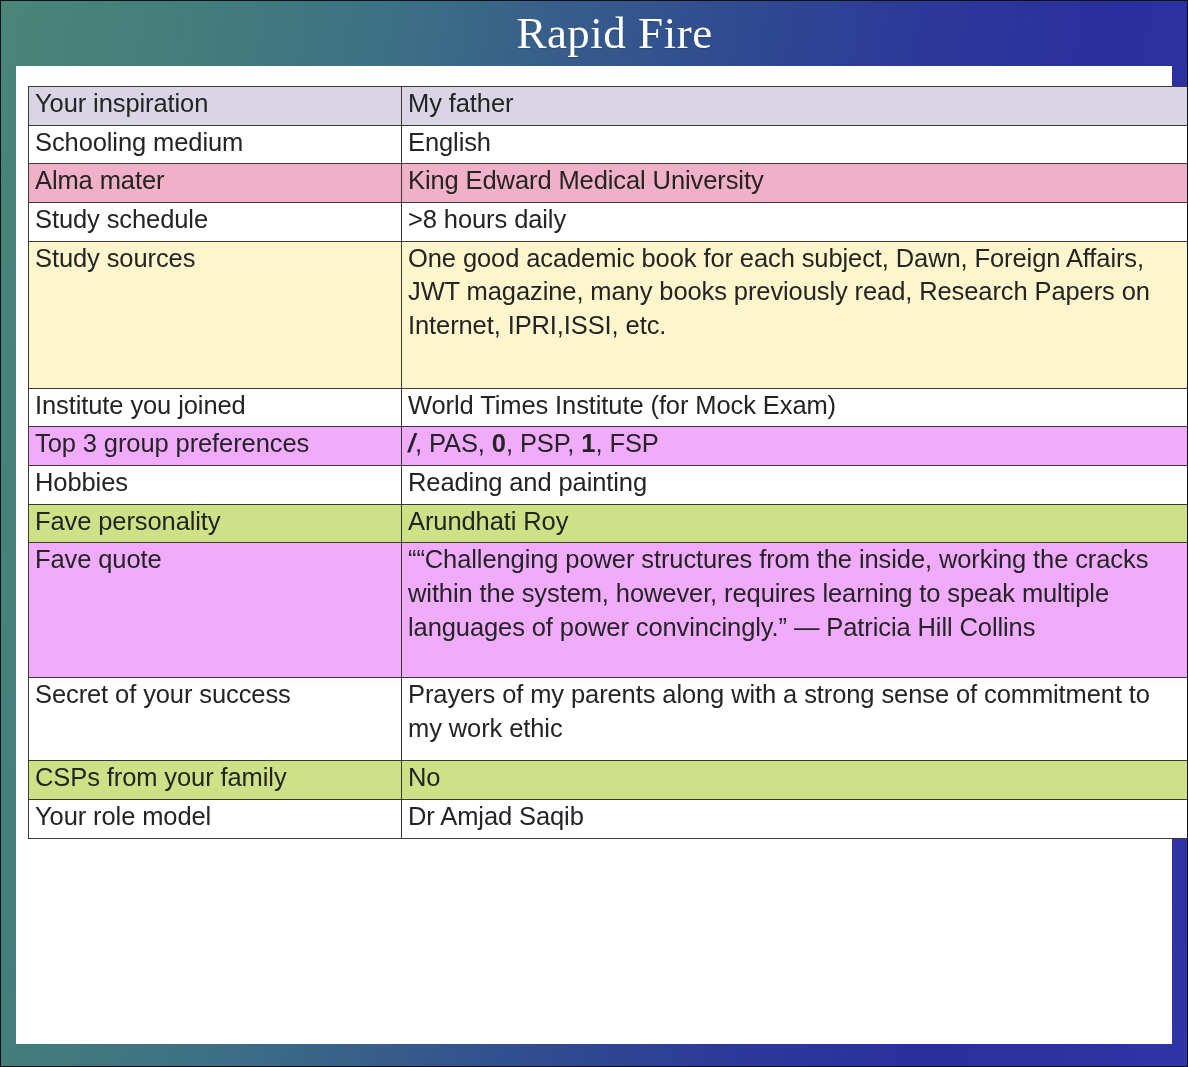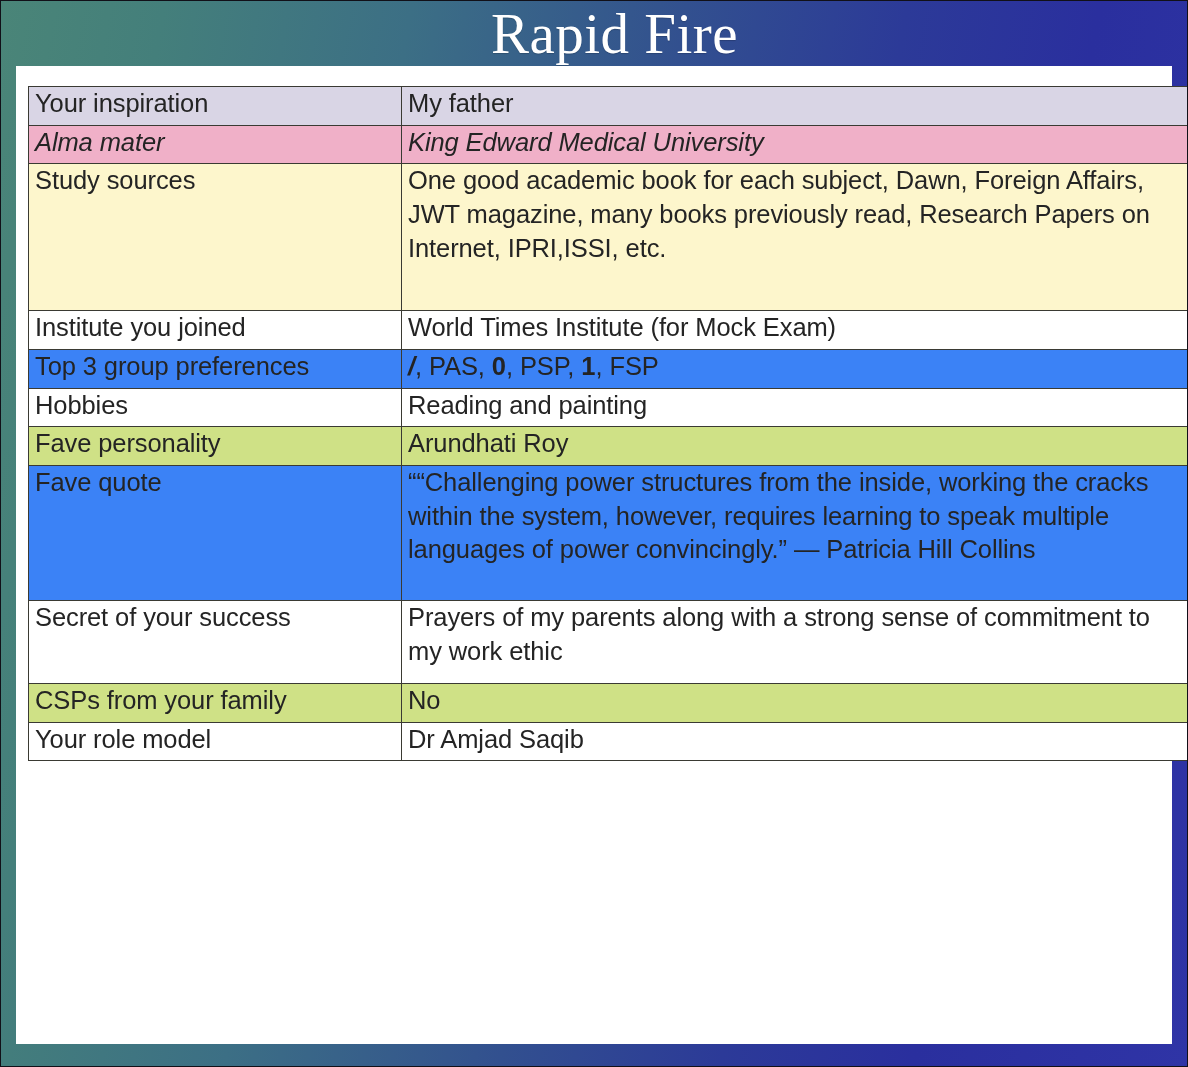--- a/index.html
+++ b/index.html
@@ -46,21 +46,21 @@
     top: 0;
     width: 1188px;
     height: 66px;
     display: flex;
     align-items: center;
     justify-content: center;
   }
   .poster-title {
     color: #ffffff;
     font-family: "Liberation Serif", serif;
-    font-size: 57px;
+    font-size: 45px;
     font-weight: 400;
     letter-spacing: 0.5px;
     line-height: 1;
     text-shadow: 0 1px 1px rgba(0,0,0,0.18);
     margin-left: 41px;
   }
 
   
   .card {
     position: absolute;
@@ -96,23 +96,23 @@
     width: 360px;
   }
   .rapid-table td.v {
     width: 773px;
   }
 
   
   tr.tint-lavender td { background: #d9d5e5; }
   tr.tint-white    td { background: #ffffff; }
   tr.tint-olive    td { background: #cfe186; }
-  tr.tint-pink     td { background: #f0b0c8; font-style: italic; }
+  tr.tint-pink     td { background: #f0b0c8; }
   tr.tint-cream    td { background: #fdf6cc; }
-  tr.tint-blue     td { background: #3b82f6; }
+  tr.tint-blue     td { background: #f0abfc; }
 
   
   .ital { font-style: italic; }
   .bold { font-weight: bold; }
   .boldital { font-weight: bold; font-style: italic; }
 
   .tall-5 td { height: 142px; }
   .tall-4 td { height: 130px; }
   .tall-2 td { height:  78px; }
 </style>
@@ -130,26 +130,34 @@
     <table class="rapid-table">
       <tbody>
 
         <tr class="tint-lavender">
           <td class="k">Your inspiration</td>
           <td class="v">My father</td>
         </tr>
 
 
 
+        <tr class="tint-white">
+          <td class="k">Schooling medium</td>
+          <td class="v">English</td>
+        </tr>
 
         <tr class="tint-pink">
           <td class="k">Alma mater</td>
           <td class="v">King Edward Medical University</td>
         </tr>
 
+        <tr class="tint-white">
+          <td class="k">Study schedule</td>
+          <td class="v">&gt;8 hours daily</td>
+        </tr>
 
         <tr class="tint-cream tall-5">
           <td class="k">Study sources</td>
           <td class="v">One good academic book for each subject, Dawn, Foreign Affairs, JWT magazine, many books previously read, Research Papers on Internet, IPRI,ISSI, etc.</td>
         </tr>
 
         <tr class="tint-white">
           <td class="k">Institute you joined</td>
           <td class="v">World Times Institute (for Mock Exam)</td>
         </tr>

